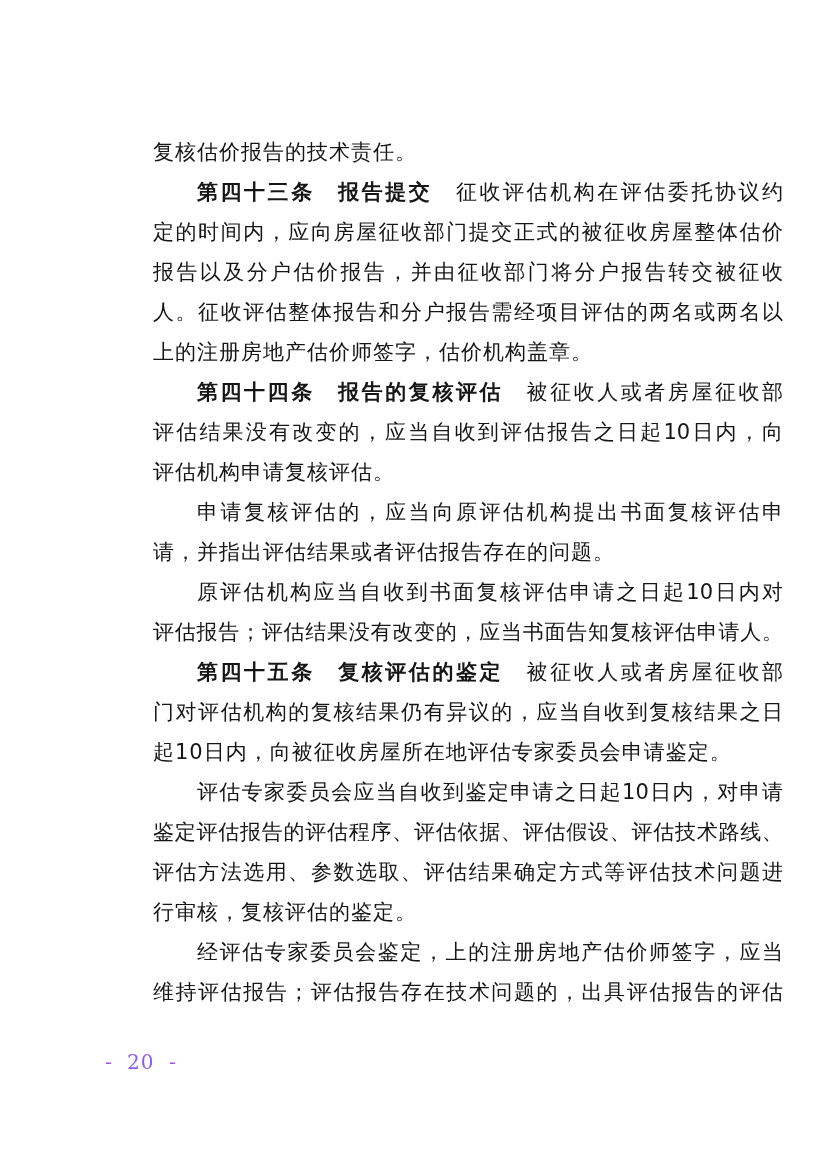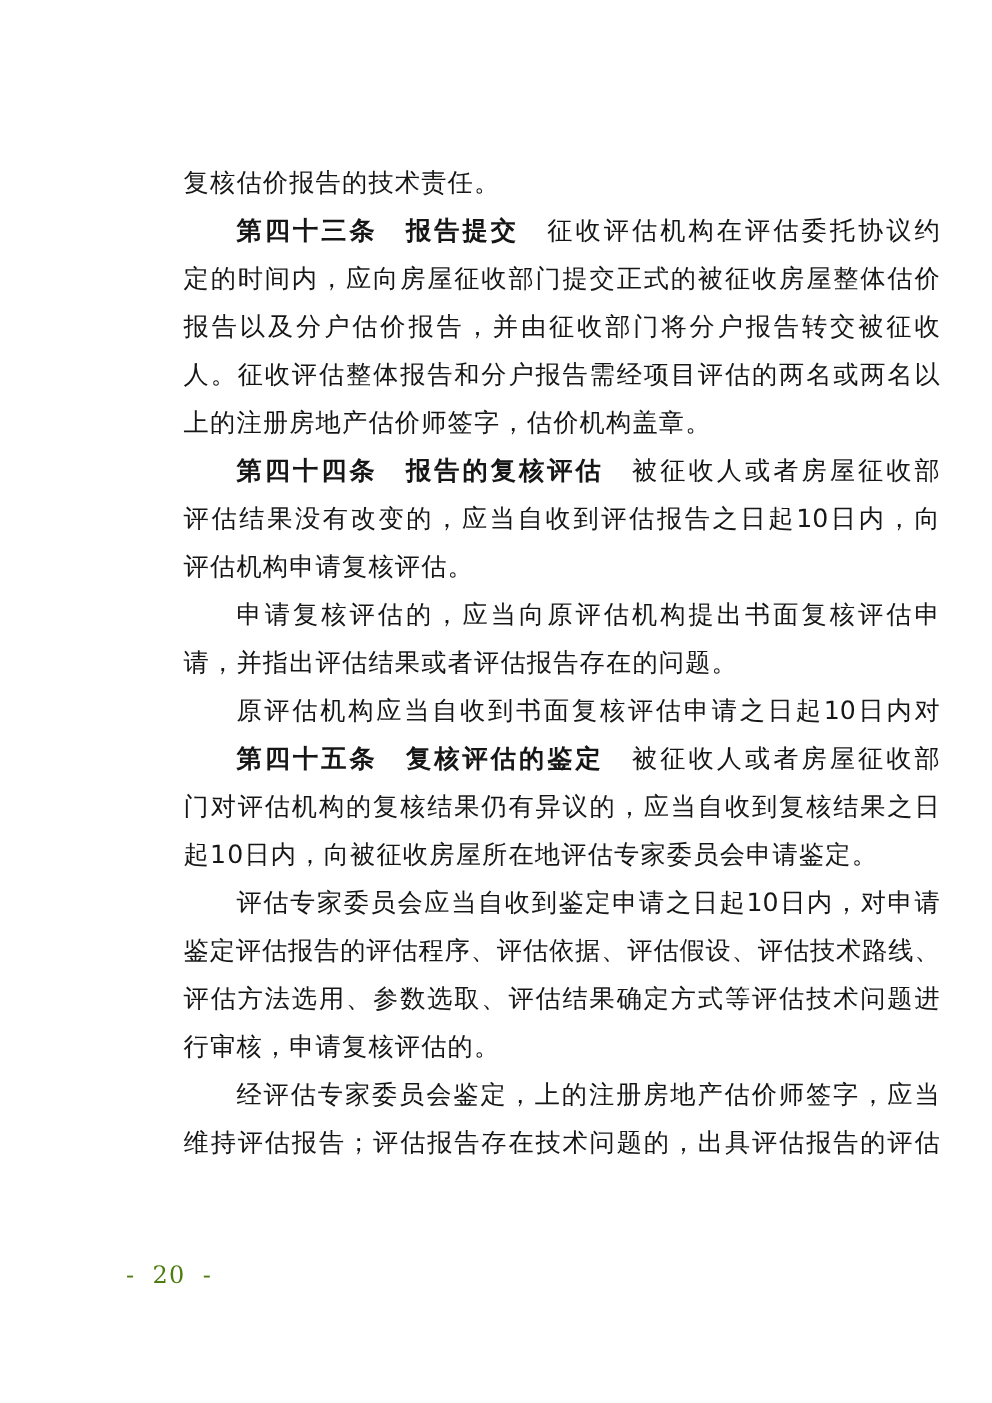--- a/index.html
+++ b/index.html
@@ -42,21 +42,21 @@
   .seg.bold {
     font-weight: 700;
   }
   .footer {
     position: absolute;
     left: 105px;
     top: 1050px;
     font-family: "DejaVu Serif", serif;
     font-size: 20px;
     line-height: 24px;
-    color: #4d7c0f;
+    color: #8b5cf6;
     letter-spacing: 1px;
     word-spacing: 7px;
   }
 </style>
 </head>
 <body>
 
 <div class="page">
   <div class="content" id="content">
       <div class="line"><span class="seg">复核估价报告的技术责任。</span></div>
@@ -64,26 +64,27 @@
       <div class="line justify"><span class="seg">定的时间内，应向房屋征收部门提交正式的被征收房屋整体估价</span></div>
       <div class="line justify"><span class="seg">报告以及分户估价报告，并由征收部门将分户报告转交被征收</span></div>
       <div class="line justify"><span class="seg">人。征收评估整体报告和分户报告需经项目评估的两名或两名以</span></div>
       <div class="line"><span class="seg">上的注册房地产估价师签字，估价机构盖章。</span></div>
       <div class="line justify indent"><span class="seg bold">第四十四条　报告的复核评估</span><span class="seg">　被征收人或者房屋征收部</span></div>
       <div class="line justify"><span class="seg">评估结果没有改变的，应当自收到评估报告之日起10日内，向</span></div>
       <div class="line"><span class="seg">评估机构申请复核评估。</span></div>
       <div class="line justify indent"><span class="seg">申请复核评估的，应当向原评估机构提出书面复核评估申</span></div>
       <div class="line"><span class="seg">请，并指出评估结果或者评估报告存在的问题。</span></div>
       <div class="line justify indent"><span class="seg">原评估机构应当自收到书面复核评估申请之日起10日内对</span></div>
+      <div class="line justify"><span class="seg">评估报告；评估结果没有改变的，应当书面告知复核评估申请人。</span></div>
       <div class="line justify indent"><span class="seg bold">第四十五条　复核评估的鉴定</span><span class="seg">　被征收人或者房屋征收部</span></div>
       <div class="line justify"><span class="seg">门对评估机构的复核结果仍有异议的，应当自收到复核结果之日</span></div>
       <div class="line"><span class="seg">起10日内，向被征收房屋所在地评估专家委员会申请鉴定。</span></div>
       <div class="line justify indent"><span class="seg">评估专家委员会应当自收到鉴定申请之日起10日内，对申请</span></div>
       <div class="line justify"><span class="seg">鉴定评估报告的评估程序、评估依据、评估假设、评估技术路线、</span></div>
       <div class="line justify"><span class="seg">评估方法选用、参数选取、评估结果确定方式等评估技术问题进</span></div>
-      <div class="line"><span class="seg">行审核，申请复核评估的。</span></div>
+      <div class="line"><span class="seg">行审核，复核评估的鉴定。</span></div>
       <div class="line justify indent"><span class="seg">经评估专家委员会鉴定，上的注册房地产估价师签字，应当</span></div>
       <div class="line justify"><span class="seg">维持评估报告；评估报告存在技术问题的，出具评估报告的评估</span></div>
     </div>
   <div class="footer">
     <span>- 20 -</span>
   </div>
 </div>
 
 </body></html>

